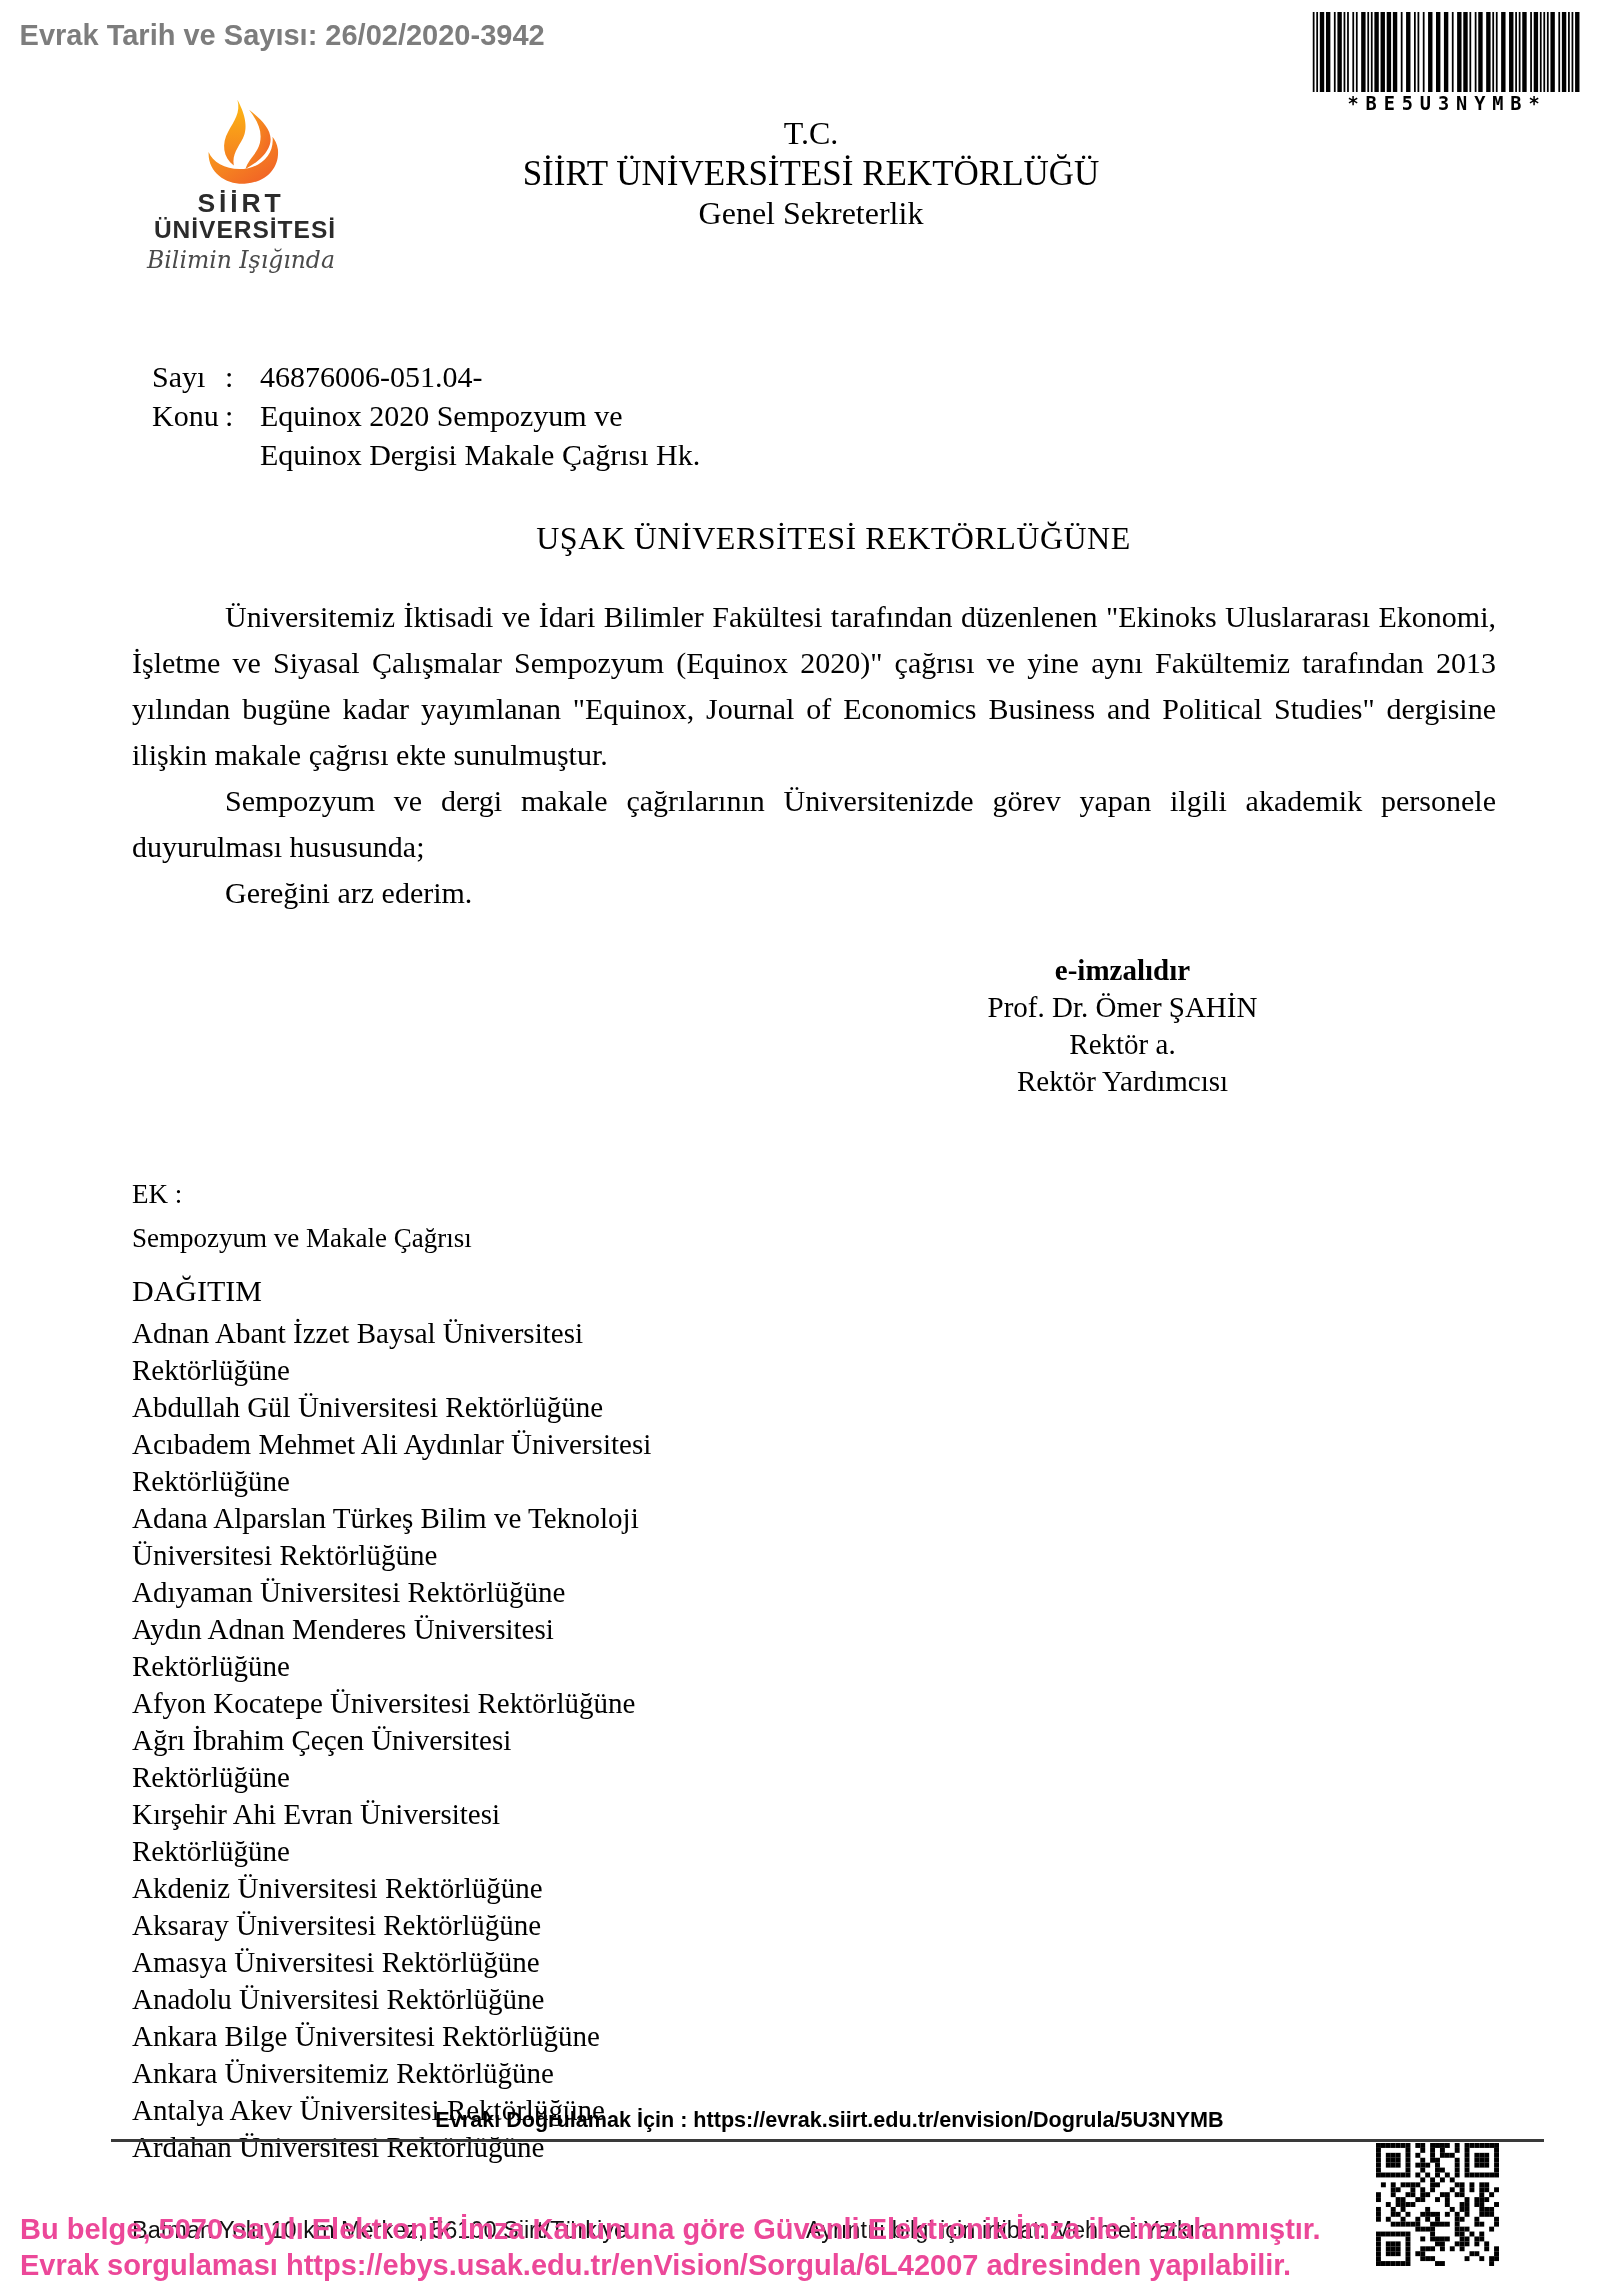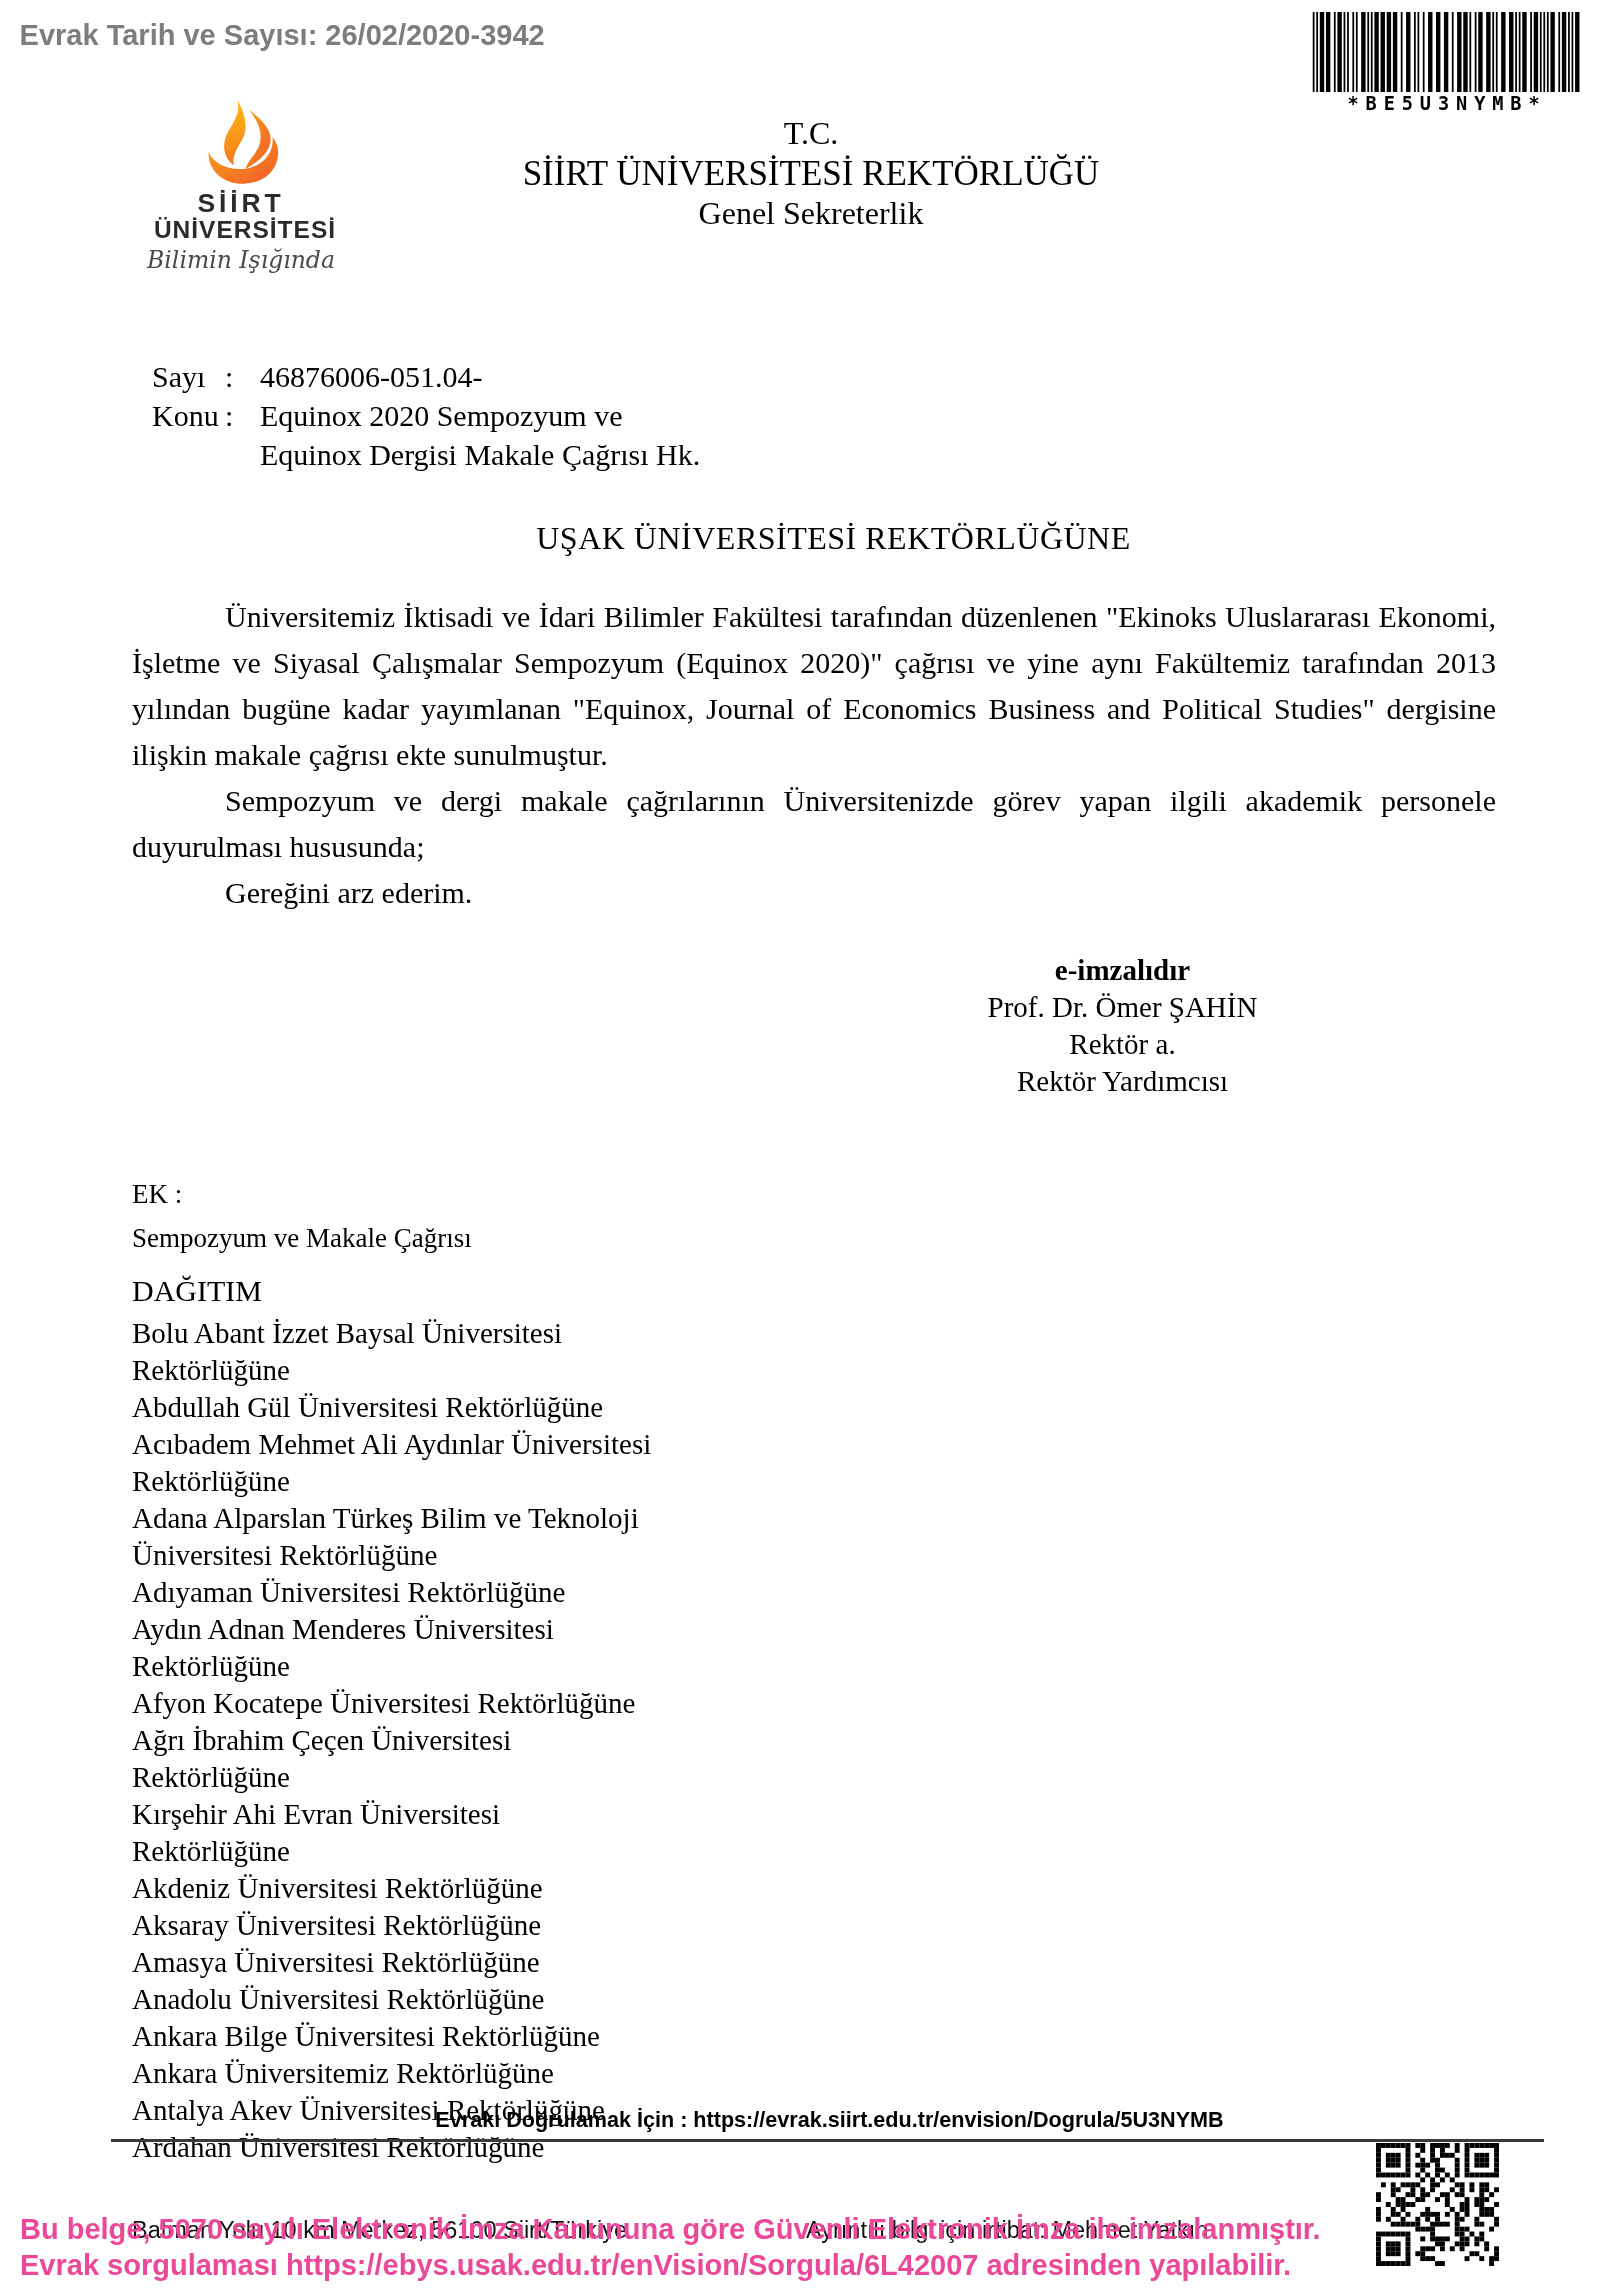--- a/index.html
+++ b/index.html
@@ -212,21 +212,21 @@
     <div>Rektör Yardımcısı</div>
   </div>
 
   <div class="ek-block">
     <div>EK :</div>
     <div>Sempozyum ve Makale Çağrısı</div>
   </div>
 
   <div class="dagitim-label">DAĞITIM</div>
   <div class="dist-list">
-      <div>Bolu Abant İzzet Baysal Üniversitesi Rektörlüğüne</div>
+      <div>Adnan Abant İzzet Baysal Üniversitesi Rektörlüğüne</div>
       <div>Abdullah Gül Üniversitesi Rektörlüğüne</div>
       <div>Acıbadem Mehmet Ali Aydınlar Üniversitesi Rektörlüğüne</div>
       <div>Adana Alparslan Türkeş Bilim ve Teknoloji Üniversitesi Rektörlüğüne</div>
       <div>Adıyaman Üniversitesi Rektörlüğüne</div>
       <div>Aydın Adnan Menderes Üniversitesi Rektörlüğüne</div>
       <div>Afyon Kocatepe Üniversitesi Rektörlüğüne</div>
       <div>Ağrı İbrahim Çeçen Üniversitesi Rektörlüğüne</div>
       <div>Kırşehir Ahi Evran Üniversitesi Rektörlüğüne</div>
       <div>Akdeniz Üniversitesi Rektörlüğüne</div>
       <div>Aksaray Üniversitesi Rektörlüğüne</div>

